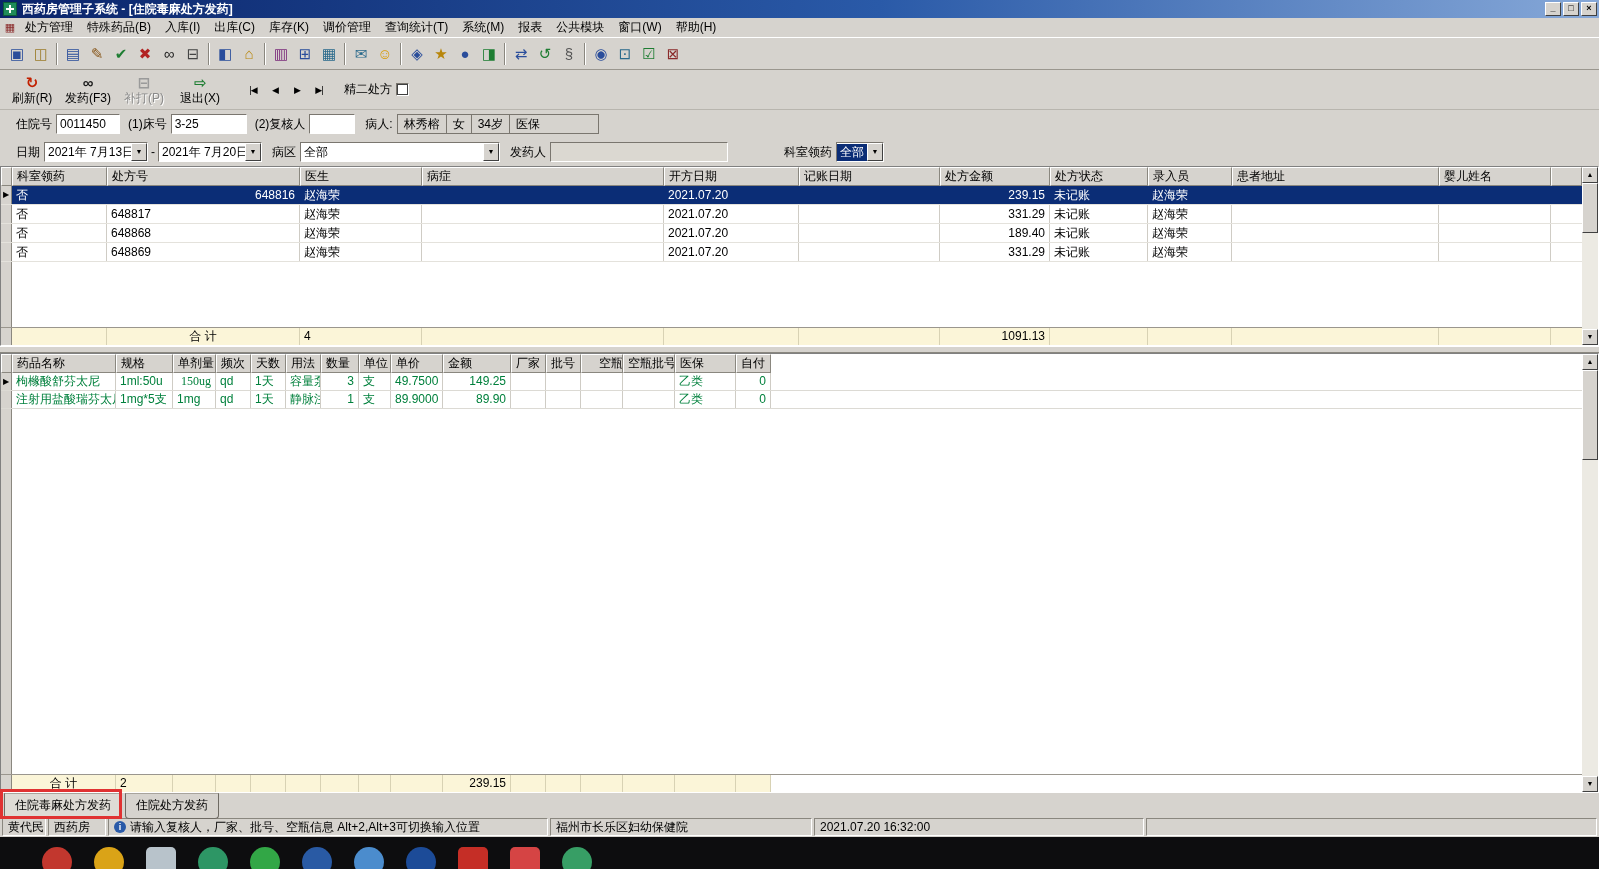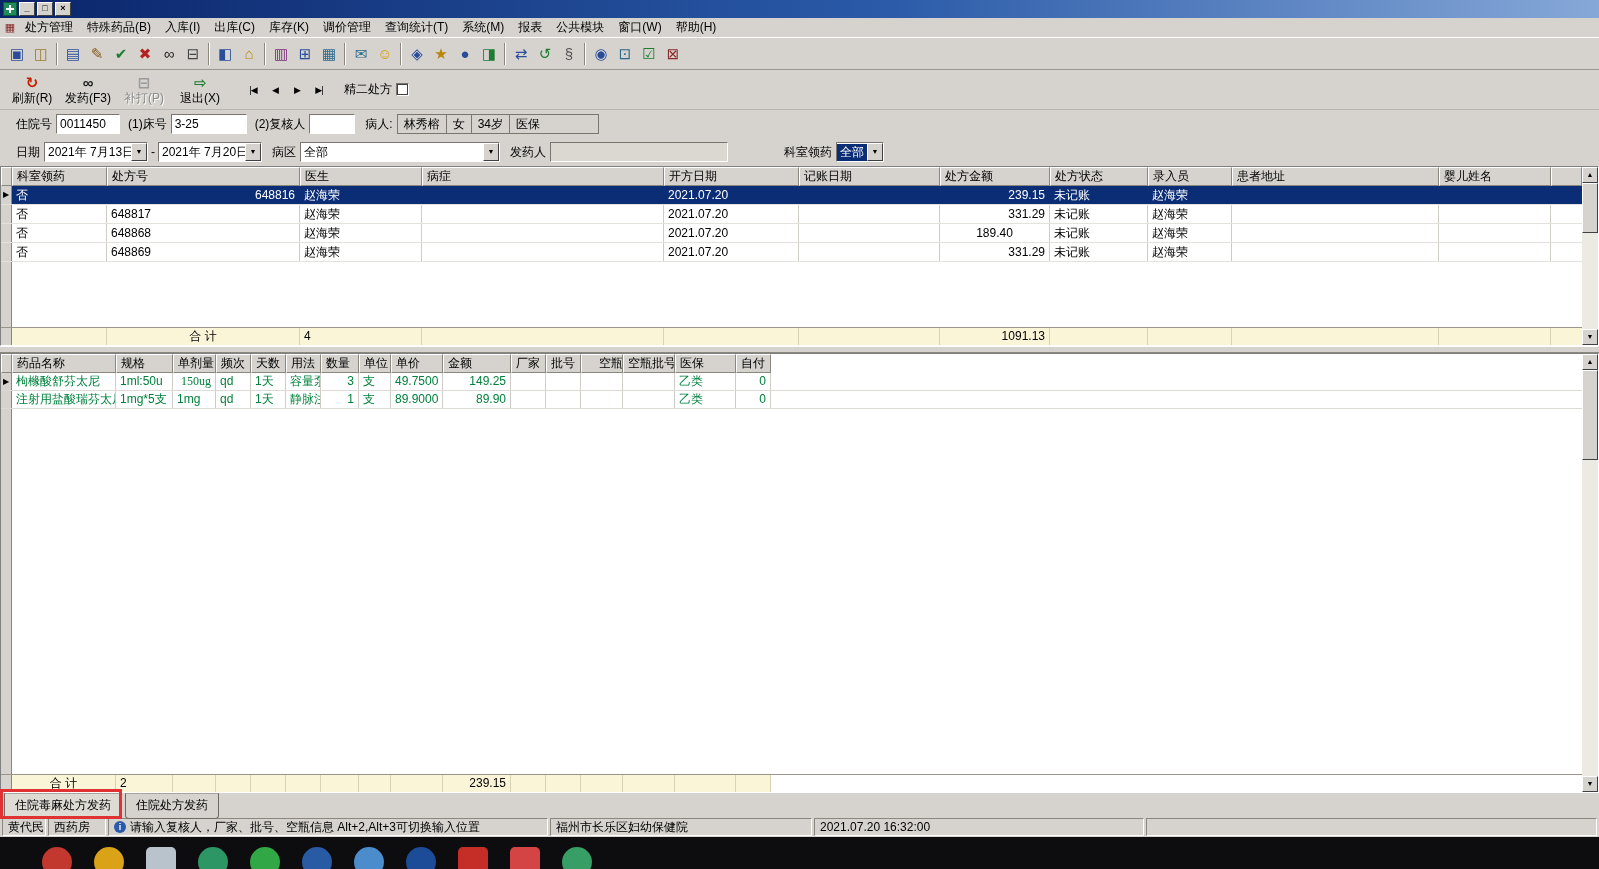--- a/index.html
+++ b/index.html
@@ -108,20 +108,21 @@
   .task-ic{position:absolute;top:10px;width:30px;height:30px;border-radius:50%;opacity:.95;}
   .task-ic.square{border-radius:5px;}
 </style>
 </head>
 <body>
 
 <div class="app">
 
   <div class="titlebar">
     <div class="app-icon"></div>
+    <div class="title">西药房管理子系统 - [住院毒麻处方发药]</div>
     <div class="win-btn">_</div>
     <div class="win-btn">□</div>
     <div class="win-btn">×</div>
   </div>
 
   <div class="menubar">
     <div class="mdi-icon">▦</div>
     <div class="menu-items">
         <div class="menu-item">处方管理</div>
         <div class="menu-item">特殊药品(B)</div>
@@ -291,21 +292,21 @@
           <div class="g-cell" style="width: 112px; text-align: left;"></div>
         </div>
         <div class="g-row g-data" style="height: 19px;">
           <div class="g-gutter"></div>
           <div class="g-cell" style="width: 95px; text-align: left;">否</div>
           <div class="g-cell" style="width: 193px; text-align: left;">648868</div>
           <div class="g-cell" style="width: 122px; text-align: left;">赵海荣</div>
           <div class="g-cell" style="width: 242px; text-align: left;"></div>
           <div class="g-cell" style="width: 135px; text-align: left;">2021.07.20</div>
           <div class="g-cell" style="width: 141px; text-align: left;"></div>
-          <div class="g-cell" style="width: 110px; text-align: center;">189.40</div>
+          <div class="g-cell" style="width: 110px; text-align: right;">189.40</div>
           <div class="g-cell" style="width: 98px; text-align: left;">未记账</div>
           <div class="g-cell" style="width: 84px; text-align: left;">赵海荣</div>
           <div class="g-cell" style="width: 207px; text-align: left;"></div>
           <div class="g-cell" style="width: 112px; text-align: left;"></div>
         </div>
         <div class="g-row g-data" style="height: 19px;">
           <div class="g-gutter"></div>
           <div class="g-cell" style="width: 95px; text-align: left;">否</div>
           <div class="g-cell" style="width: 193px; text-align: left;">648869</div>
           <div class="g-cell" style="width: 122px; text-align: left;">赵海荣</div>

